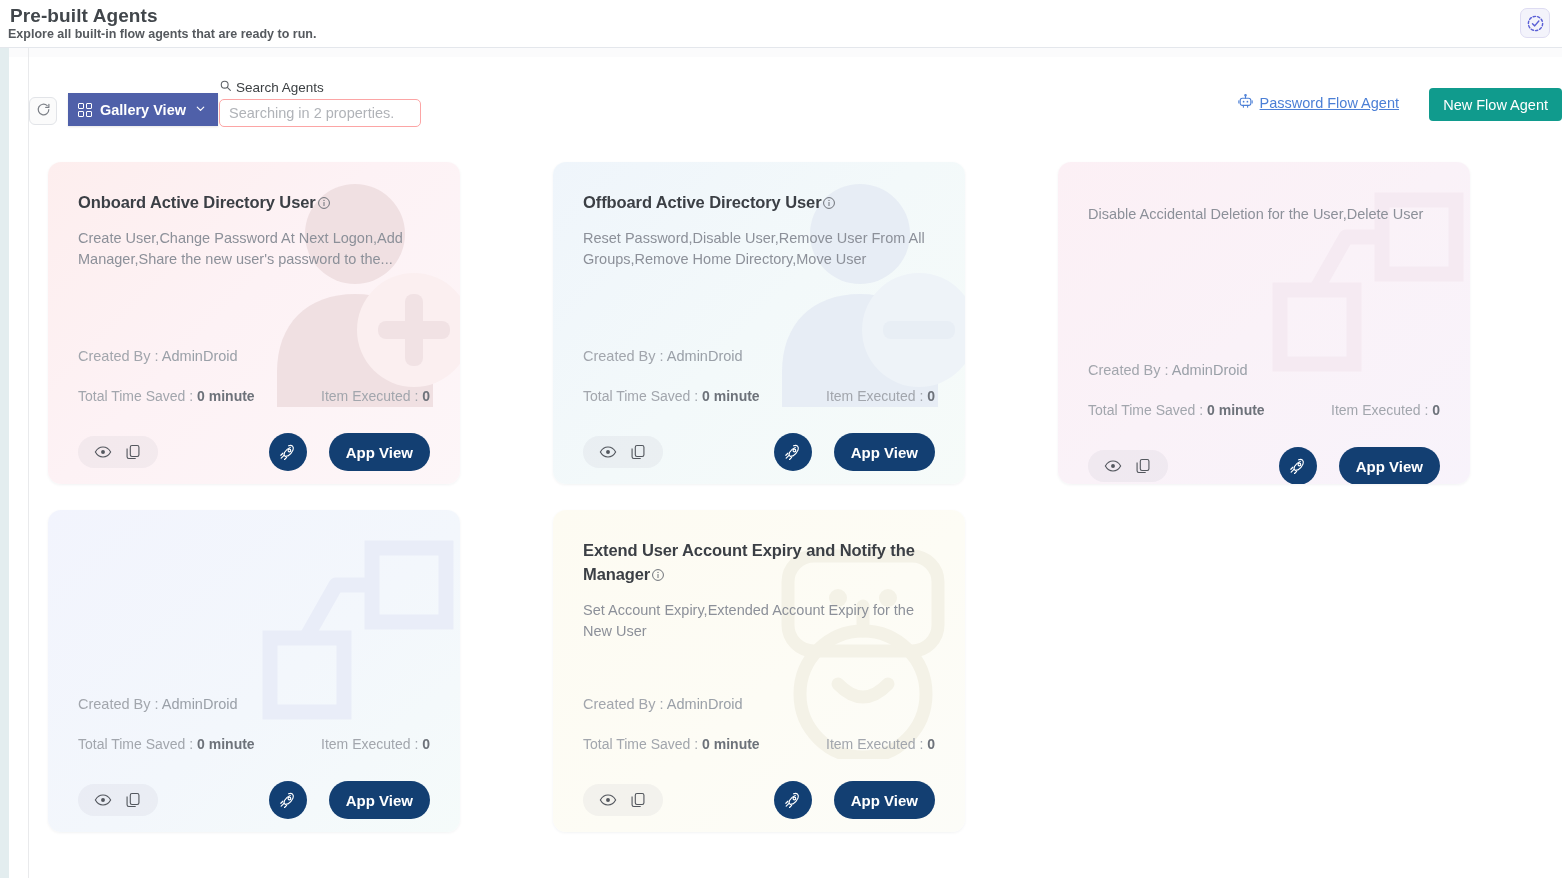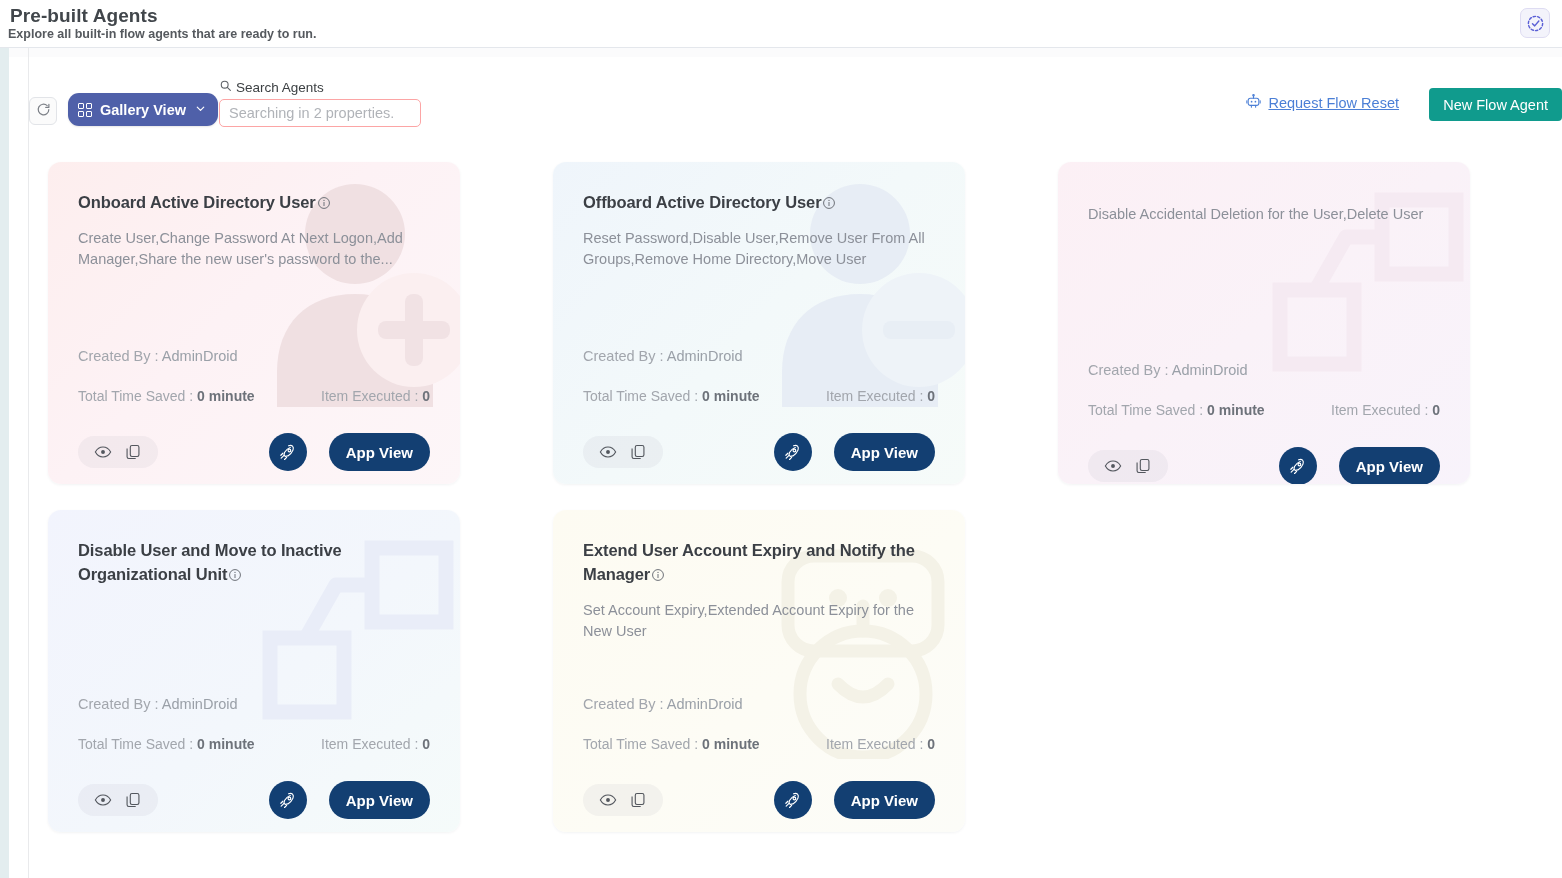--- a/index.html
+++ b/index.html
@@ -57,21 +57,21 @@
   }
   .refresh-btn {
     position: absolute; left: 0px; top: 40px;
     width: 28px; height: 28px; border-radius: 6px;
     background: #fbfbfb; border: 1px solid #e2e4e8;
     display:flex; align-items:center; justify-content:center;
     cursor: pointer;
   }
   .gallery-view-btn {
     position: absolute; left: 39px; top: 36px;
-    height: 33px; padding: 0 11px 0 10px; border-radius: 11px;
+    height: 33px; padding: 0 11px 0 10px; border-radius: 0;
     background: #4f60a9; color:#fff;
     display: flex; align-items: center; gap: 8px;
     font-size: 14.5px; font-weight: 700;
     cursor: pointer; border: none;
     box-shadow: 0 1px 2px rgba(0,0,0,.10);
   }
   .grid-glyph { display: grid; grid-template-columns: 6px 6px; grid-template-rows: 6px 6px; gap: 2px; }
   .grid-glyph i { display:block; width:6px; height:6px; border:1.4px solid #fff; border-radius:1px; }
 
   .search-wrap { position: absolute; left: 190px; top: 22px; }
@@ -251,21 +251,21 @@
           <circle cx="9.3" cy="12.3" r="1.2" fill="#4b7fd6" stroke="none"></circle>
           <circle cx="14.7" cy="12.3" r="1.2" fill="#4b7fd6" stroke="none"></circle>
           <line x1="12" y1="4" x2="12" y2="7.5"></line>
             <circle cx="12" cy="3.2" r="1.1"></circle>
           <line x1="2.6" y1="11" x2="2.6" y2="14"></line>
             <line x1="21.4" y1="11" x2="21.4" y2="14"></line>
           <line x1="9" y1="17.5" x2="9" y2="20"></line>
             <line x1="15" y1="17.5" x2="15" y2="20"></line>
         </svg>
       </span>
-      <span>Request Flow Reset</span>
+      <span>Password Flow Agent</span>
     </div>
 
     <button class="new-agent-btn">New Flow Agent</button>
   </div>
 
   <div class="cards">
     <div class="card-row">
 
       <div class="card theme-rose">
         <svg class="wm user" width="215" height="235" viewBox="0 0 215 235" fill="#f0e0e2" opacity=".62">
@@ -419,27 +419,20 @@
 
     <div class="card-row">
 
       <div class="card theme-ice">
         <svg class="wm flow" width="220" height="205" viewBox="0 0 220 205" fill="none" stroke="#e9edf8" stroke-width="15" opacity=".9">
           <rect x="128" y="14" width="74" height="74"></rect>
           <rect x="26" y="104" width="74" height="74"></rect>
           <path d="M128 51H92L62 104" stroke-linejoin="round"></path>
         </svg>
         <div class="card-inner">
-          <div>
-            <span class="card-title">Disable User and Move to Inactive Organizational Unit</span><span class="info-icon"><svg width="14" height="14" viewBox="0 0 24 24" fill="none" stroke="#6c7077" stroke-width="1.7">
-                  <circle cx="12" cy="12" r="9.3"></circle>
-                  <line x1="12" y1="11" x2="12" y2="16.5" stroke-linecap="round"></line>
-                  <circle cx="12" cy="7.6" r="1.1" fill="#6c7077" stroke="none"></circle>
-                </svg></span>
-          </div>
           <div class="card-created">
             <span>Created By : </span><b>AdminDroid</b>
           </div>
           <div class="card-stats">
             <div><span>Total Time Saved : </span><strong>0 minute</strong></div>
             <div><span>Item Executed : </span><strong>0</strong></div>
           </div>
           <div class="card-actions">
             <div class="icon-pill">
               <span class="icon-btn">

